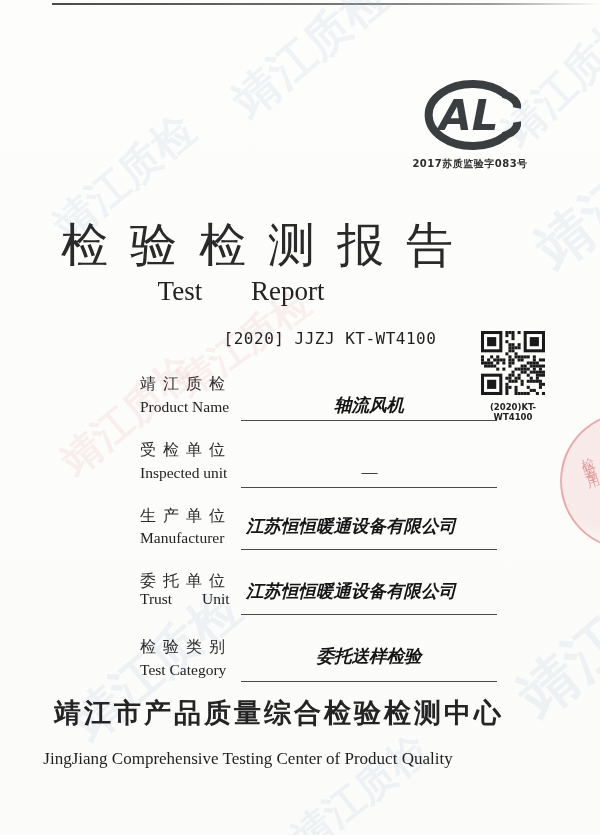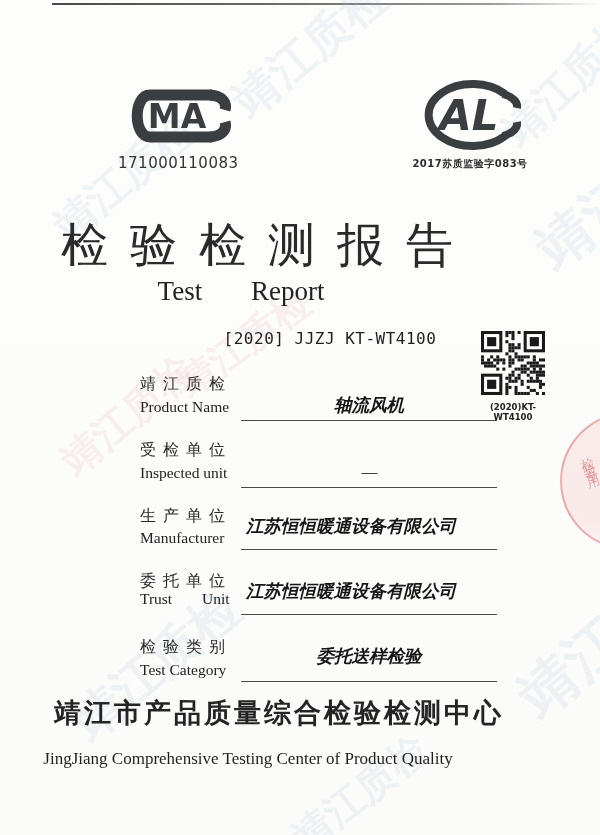--- a/index.html
+++ b/index.html
@@ -66,29 +66,20 @@
   <span class="wm wm-blue" style="left:218px;top:18px;font-size:46px;transform:rotate(-40deg);">靖江质检</span>
   <span class="wm wm-blue" style="left:486px;top:52px;font-size:42px;transform:rotate(-44deg);">靖江质检</span>
   <span class="wm wm-blue" style="left:520px;top:150px;font-size:56px;transform:rotate(-38deg);">靖江质检</span>
   <span class="wm wm-blue" style="left:40px;top:150px;font-size:42px;transform:rotate(-40deg);">靖江质检</span>
   <span class="wm wm-pink" style="left:168px;top:318px;font-size:38px;transform:rotate(-36deg);">靖江质检</span>
   <span class="wm wm-pink" style="left:48px;top:388px;font-size:40px;transform:rotate(-40deg);">靖江质检</span>
   <span class="wm wm-blue" style="left:500px;top:592px;font-size:58px;transform:rotate(-40deg);">靖江质检</span>
   <span class="wm wm-blue" style="left:56px;top:632px;font-size:50px;transform:rotate(-40deg);">靖江质检</span>
   <span class="wm wm-blue" style="left:280px;top:766px;font-size:40px;transform:rotate(-38deg);">靖江质检</span>
 
-  <div class="cma">
-    <svg width="112" height="64" viewBox="0 0 112 64">
-      <path d="M92 11 H30 C13 11 13 53 30 53 H92" fill="none" stroke="#3b3e41" stroke-width="11"></path>
-      <path d="M90 11 C103 12 107 19 105 26" fill="none" stroke="#3b3e41" stroke-width="11"></path>
-      <path d="M90 53 C103 52 107 45 105 38" fill="none" stroke="#3b3e41" stroke-width="11"></path>
-      <text x="57" y="44" text-anchor="middle" font-family="DejaVu Sans,sans-serif" font-size="33" font-weight="bold" fill="#3b3e41">MA</text>
-    </svg>
-    <div class="cma-num">171000110083</div>
-  </div>
 
   <div class="cal">
     <svg width="102" height="74" viewBox="0 0 102 74">
       <path d="M86 16 A44 31 0 1 0 86 58" fill="none" stroke="#3b3e41" stroke-width="8"></path>
       <path d="M84 16 C95 19 99 25 98 30" fill="none" stroke="#3b3e41" stroke-width="8"></path>
       <path d="M84 58 C95 55 99 49 98 44" fill="none" stroke="#3b3e41" stroke-width="8"></path>
       <text x="50" y="52" text-anchor="middle" font-family="DejaVu Sans,sans-serif" font-size="42" font-weight="bold" font-style="italic" fill="#3b3e41">AL</text>
     </svg>
     <div class="cal-num">2017苏质监验字083号</div>
   </div>

